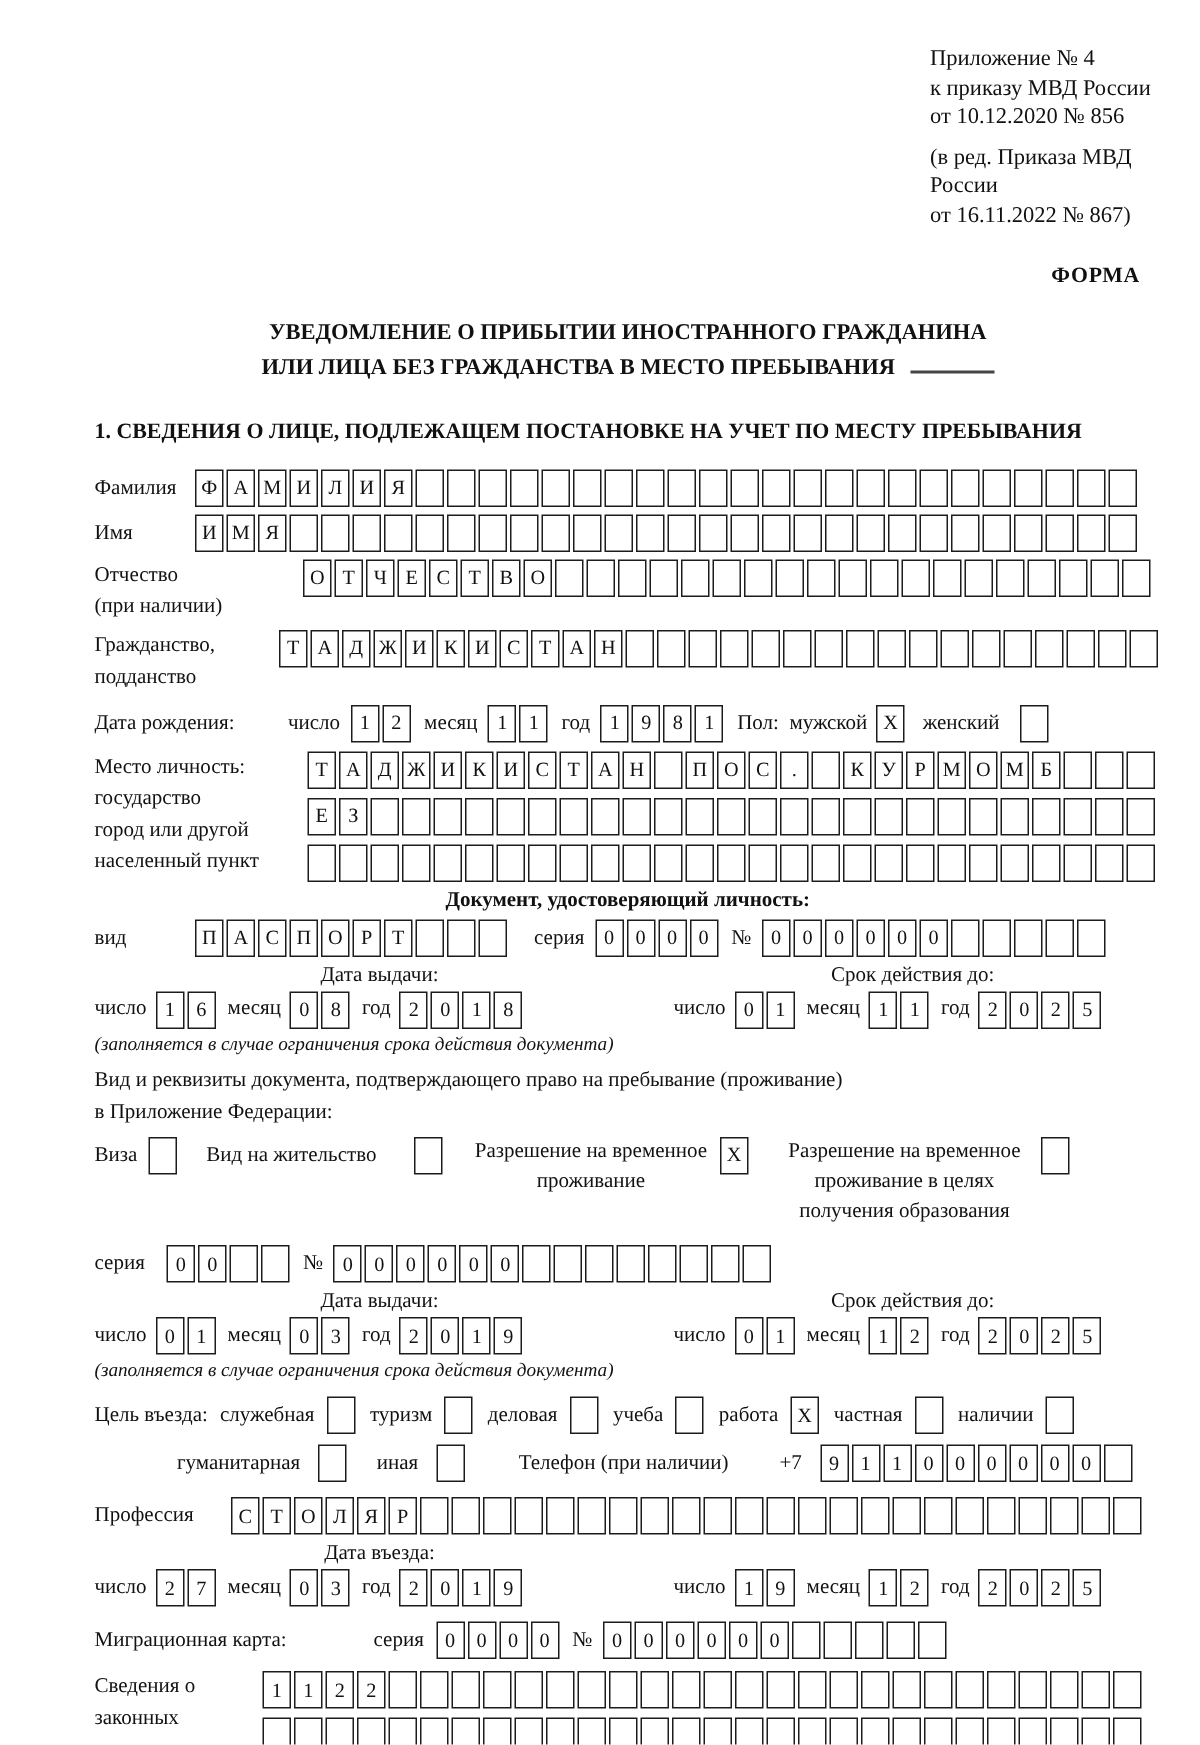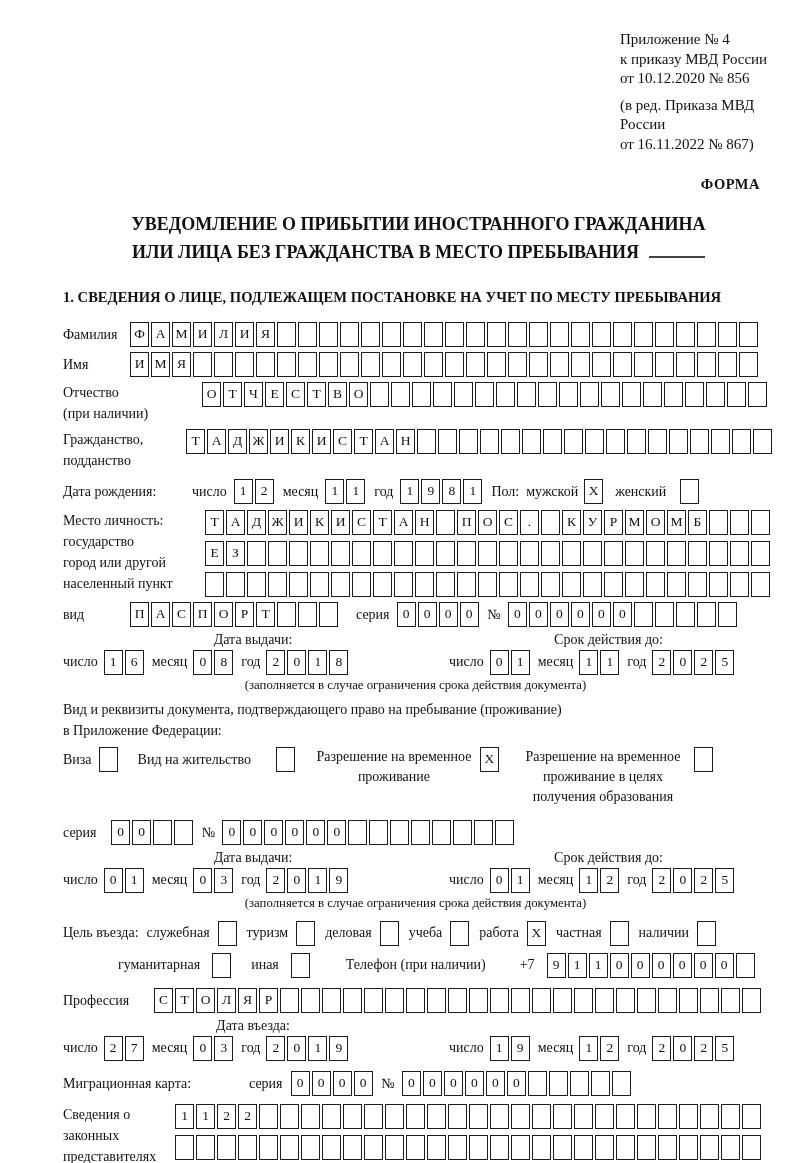--- a/index.html
+++ b/index.html
@@ -11,21 +11,21 @@
     font-size:14px;
   }
   .page { padding:30px 26px 0 63px; }
 
   
   .appendix { margin-left:557px; font-size:15px; line-height:1.3;font-family:Liberation Serif, serif; }
   .amend { margin-top:7px; }
   .forma { font-weight:bold; text-align:right; padding-right:14px; margin:22px 0 18px 0; font-size:14.5px; letter-spacing:.5px; }
 
   
-  .title { text-align:center; font-weight:bold; font-size:18px; line-height:1.55; margin-bottom:22px; }
+  .title { text-align:center; font-weight:bold; font-size:15px; line-height:1.55; margin-bottom:22px; }
   .blank { display:inline-block; width:56px; border-bottom:2px solid #444; height:12px; margin-left:10px; }
 
   .sect { font-weight:bold; font-size:14.6px; margin-bottom:16px; }
 
   
   .cells { display:inline-flex; flex-wrap:nowrap; }
   .cell {
     display:inline-flex; align-items:center; justify-content:center;
     width:19px; height:25px; border:1.6px solid #1c1c1c; margin-right:2px;
     font-size:13.5px; background:#fff; flex:0 0 auto;
@@ -44,21 +44,21 @@
   .colcells { display:flex; flex-direction:column; gap:6px; }
 
   
   .dhdr { display:flex; margin-top:4px; }
   .dh-left { width:380px; text-align:center; }
   .dh-right { flex:1; text-align:center; }
   .drow { display:flex; margin-top:2px; }
   .dgroup { display:inline-flex; align-items:center; flex:0 0 auto; }
   .dgroup > span.t { margin:0 6px; }
   .dgroup.left { width:380px; }
-  .note { font-size:12.8px; text-align:center; padding-right:6px; margin-top:3px; }
+  .note { font-size:12.8px; text-align:left; padding-right:6px; margin-top:3px;font-style:italic; }
 
   .pline { line-height:1.5; }
   .cbrow { display:flex; align-items:flex-start; margin-top:6px; gap:18px; }
   .cbitem { display:inline-flex; align-items:flex-start; gap:7px; }
   .cbtext { display:inline-block; text-align:center; line-height:1.45; }
   .wt150 { width:158px; }
   .wt165 { width:168px; }
   .cbitem .lab { line-height:25px; }
 
   .purpose-row { display:flex; align-items:center; gap:8px; margin-top:10px; flex-wrap:nowrap; }
@@ -359,20 +359,21 @@
           <span class="cell"></span>
           <span class="cell"></span>
           <span class="cell"></span>
           <span class="cell"></span>
           <span class="cell"></span>
           <span class="cell"></span>
         </span>
     </span>
   </div>
 
+  <div style="text-align:center;font-weight:bold;margin-top:2px">Документ, удостоверяющий личность:</div>
 
   <div class="frow" style="margin-top:4px">
     <span class="flabel w67">вид</span>
     <span class="cells">
         <span class="cell">П</span>
         <span class="cell">А</span>
         <span class="cell">С</span>
         <span class="cell">П</span>
         <span class="cell">О</span>
         <span class="cell">Р</span>

